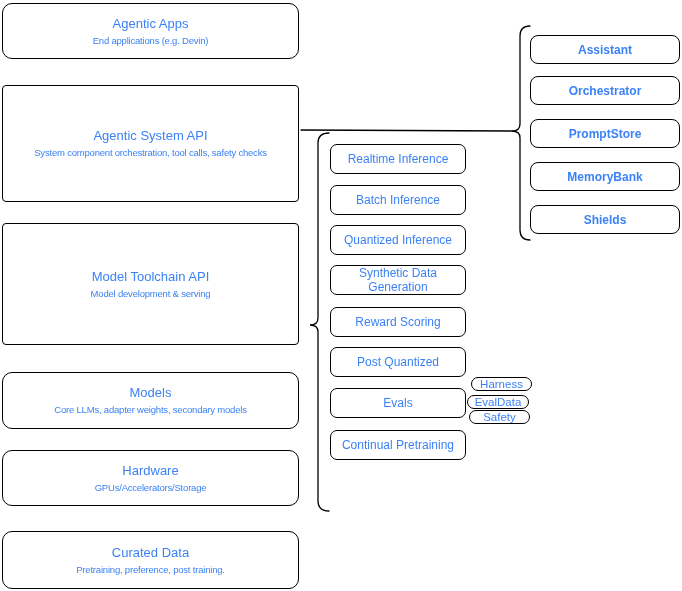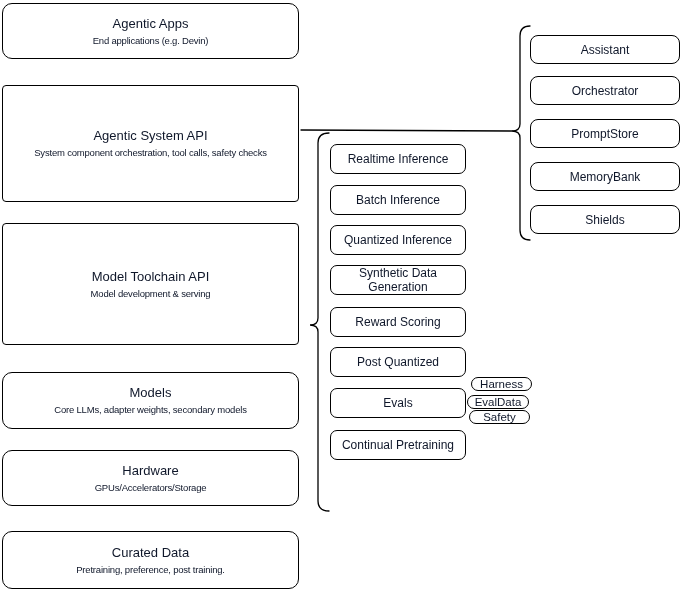--- a/index.html
+++ b/index.html
@@ -5,21 +5,21 @@
   :root{
     --stroke:#000000;
     --fill:#ffffff;
   }
   html,body{margin:0;padding:0;background:#ffffff;}
   .canvas{
     position:relative;
     width:682px;height:591px;
     background:var(--fill);
     font-family:"Liberation Sans", sans-serif;
-    color:#0f172a;
+    color:#3b82f6;
     overflow:hidden;
   }
   .node{
     position:absolute;
     box-sizing:border-box;
     background:var(--fill);
     border:1.3px solid var(--stroke);
     display:flex;
     flex-direction:column;
     align-items:center;
@@ -34,20 +34,21 @@
   .mbox{
     left:330px;width:136px;height:30px;
     border-radius:7px;
     font-size:12px;
     z-index:1;
   }
   .rbox{
     left:530px;width:150px;height:29px;
     border-radius:8px;
     font-size:12px;
+    font-weight:bold;
   }
   .oval{
     position:absolute;
     box-sizing:border-box;
     height:14px;
     background:var(--fill);
     border:1.3px solid var(--stroke);
     border-radius:999px;
     display:flex;align-items:center;justify-content:center;
     font-size:11.5px;

